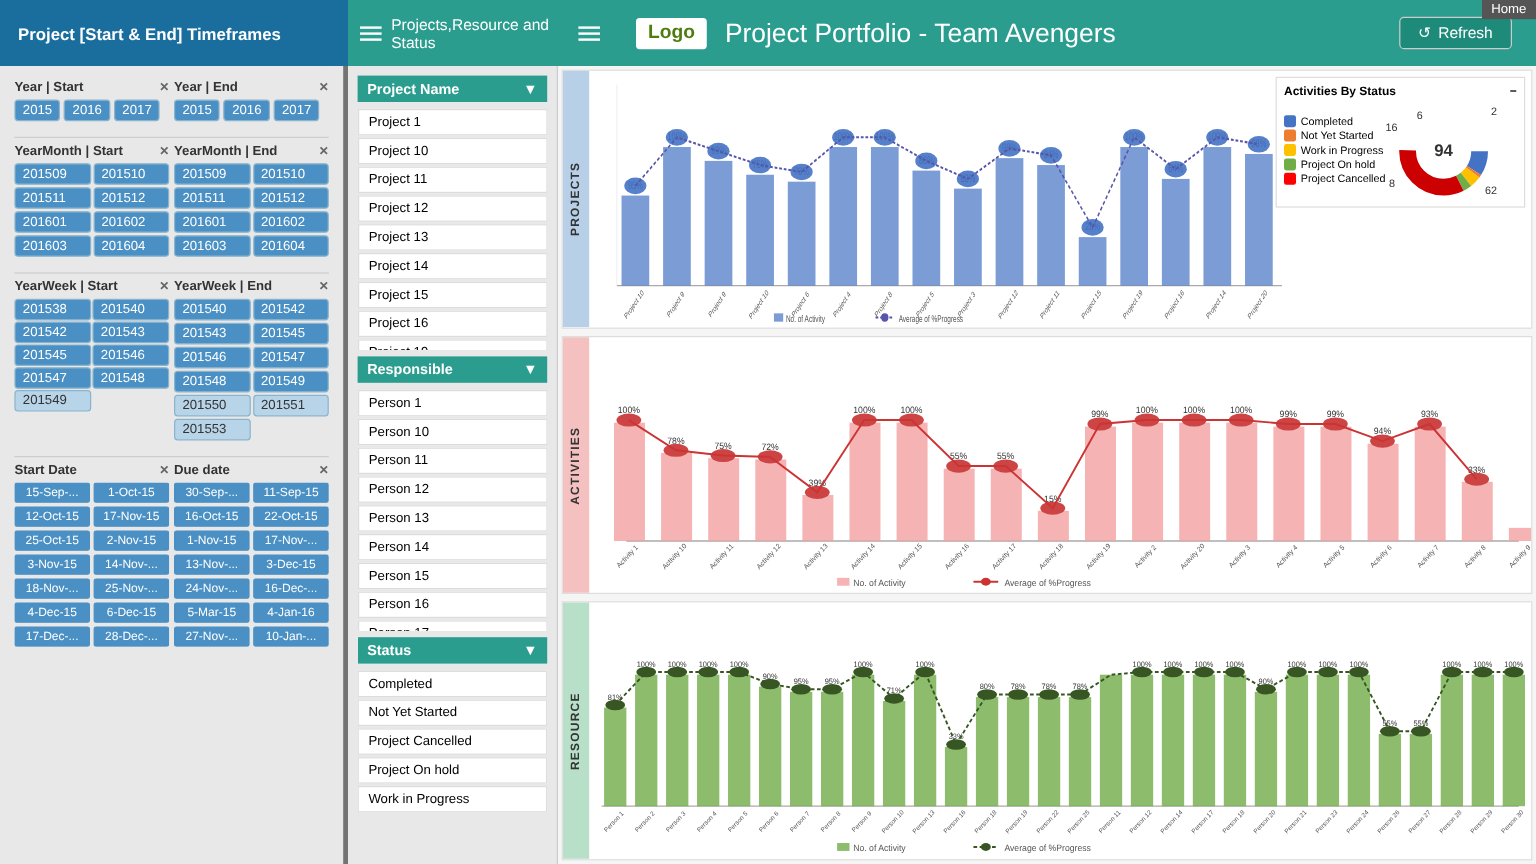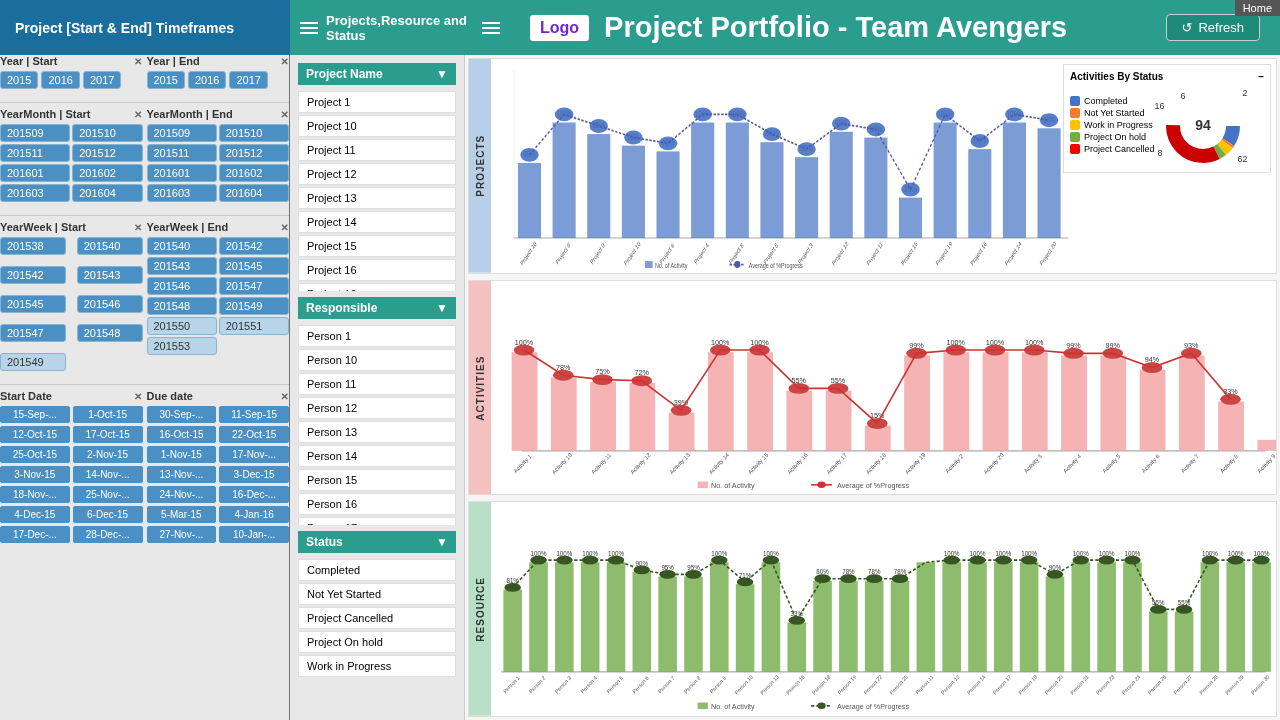--- a/index.html
+++ b/index.html
@@ -24,46 +24,46 @@
     }
     .header-mid {
       width: 220px;
       background: #2a9d8f;
       display: flex;
       align-items: center;
       padding: 0 10px;
       gap: 8px;
       color: white;
       font-size: 13px;
-      font-weight: 700;
+      font-weight: 400;
     }
     .hamburger-icon {
       display: flex; flex-direction: column; gap: 3px; cursor: pointer;
     }
     .hamburger-icon span { display: block; width: 18px; height: 2px; background: white; }
     .header-right {
       flex: 1;
       background: #2a9d8f;
       display: flex;
       align-items: center;
       padding: 0 20px;
       gap: 15px;
       color: white;
     }
     .logo-box {
       background: white;
-      color: #6d28d9;
+      color: #4d7c0f;
       font-weight: bold;
       font-size: 16px;
       padding: 4px 10px;
       border-radius: 3px;
     }
     .header-title {
-      font-size: 29px;
-      font-weight: bold;
+      font-size: 22px;
+      font-weight: normal;
       color: white;
       flex: 1;
     }
     .refresh-btn {
       background: #1d8a7a;
       border: 1px solid #ccc;
       color: white;
       padding: 5px 15px;
       border-radius: 4px;
       cursor: pointer;
@@ -85,22 +85,22 @@
     .main-content {
       display: flex;
       height: calc(720px - 55px);
     }
 
     
     .left-panel {
       width: 290px;
       background: #e8e8e8;
       overflow-y: auto;
-      padding: 0;
-      border-right: 1px solid #737373;
+      padding: 12px;
+      border-right: 4px solid #737373;
     }
     .filter-section {
       margin-bottom: 8px;
     }
     .filter-title {
       font-size: 11px;
       font-weight: bold;
       color: #333;
       margin-bottom: 4px;
       display: flex;
@@ -388,21 +388,21 @@
     </div>
 
     <hr class="section-divider">
 
     <div class="filter-row">
       <div class="filter-half filter-section">
         <div class="filter-title">
           <span>YearWeek | Start</span>
           <span class="filter-x-btn">✕</span>
         </div>
-        <div style="display:grid;grid-template-columns:1fr 1fr;gap:11px;">
+        <div style="display:grid;grid-template-columns:1fr 1fr;gap:1px;">
           <span class="chip selected">201538</span>
           <span class="chip selected">201540</span>
           <span class="chip selected">201542</span>
           <span class="chip selected">201543</span>
           <span class="chip selected">201545</span>
           <span class="chip selected">201546</span>
           <span class="chip selected">201547</span>
           <span class="chip selected">201548</span>
           <span class="chip">201549</span>
         </div>
@@ -434,21 +434,21 @@
       <div class="filter-half filter-section">
         <div class="filter-title">
           <span>Start Date</span>
           <span class="filter-x-btn">✕</span>
         </div>
         <div style="max-height:140px;overflow-y:auto;">
           <div class="date-grid">
             <span class="date-chip selected">15-Sep-...</span>
             <span class="date-chip selected">1-Oct-15</span>
             <span class="date-chip selected">12-Oct-15</span>
-            <span class="date-chip selected">17-Oct-15</span>
+            <span class="date-chip selected">17-Nov-15</span>
             <span class="date-chip selected">25-Oct-15</span>
             <span class="date-chip selected">2-Nov-15</span>
             <span class="date-chip selected">3-Nov-15</span>
             <span class="date-chip selected">14-Nov-...</span>
             <span class="date-chip selected">18-Nov-...</span>
             <span class="date-chip selected">25-Nov-...</span>
             <span class="date-chip selected">4-Dec-15</span>
             <span class="date-chip selected">6-Dec-15</span>
             <span class="date-chip selected">17-Dec-...</span>
             <span class="date-chip selected">28-Dec-...</span>

